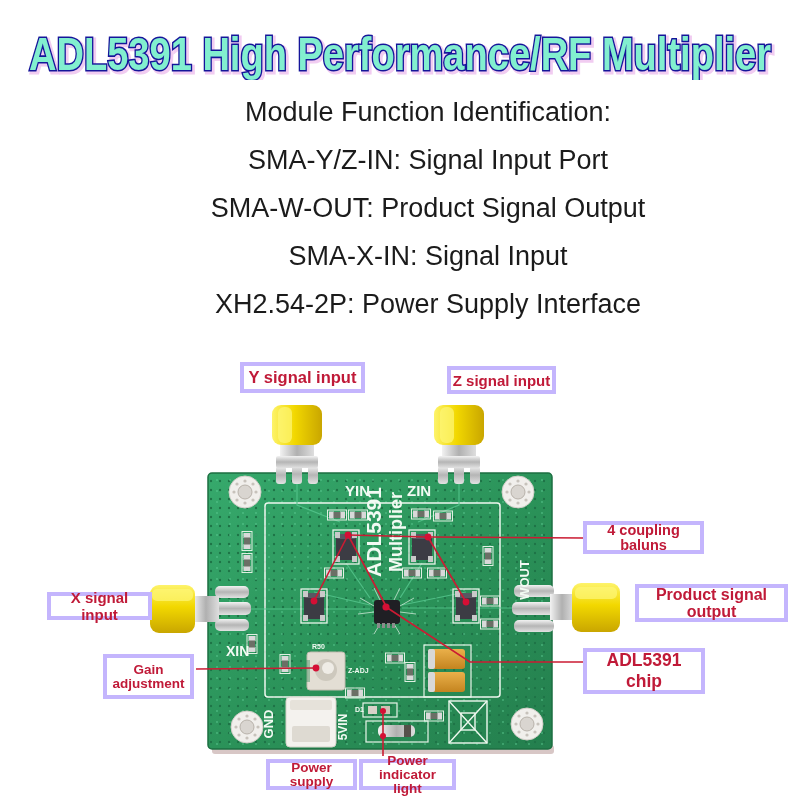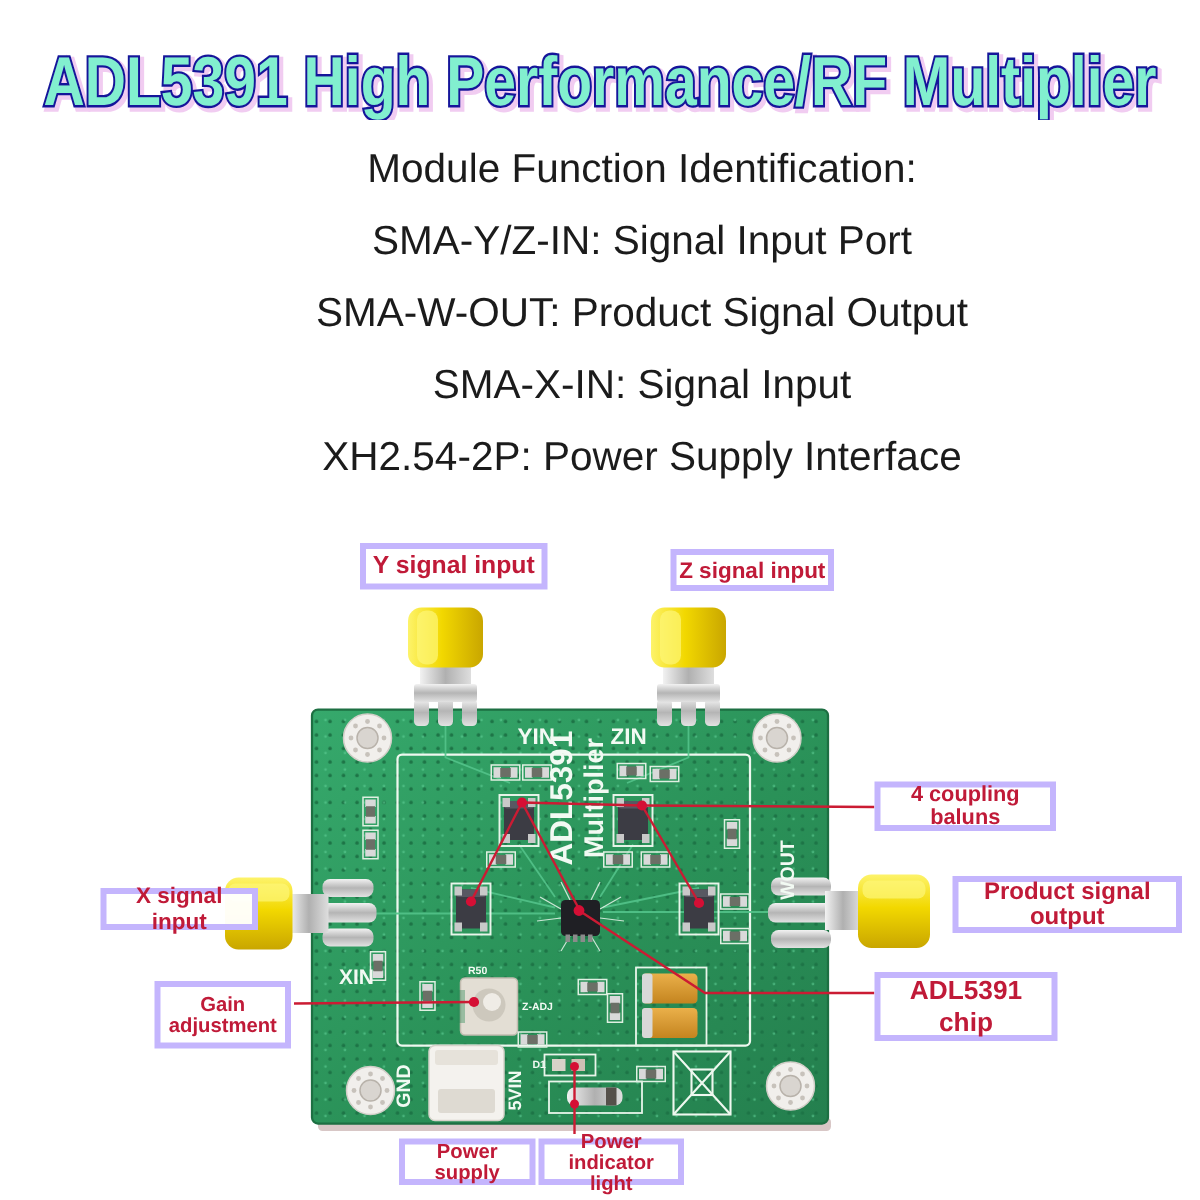--- a/index.html
+++ b/index.html
@@ -12,21 +12,21 @@
   #desc div{white-space:nowrap;}
   
   #board-svg{position:absolute;left:0;top:340px;width:800px;height:460px;}
   
   .callout{position:absolute;box-sizing:border-box;border:4px solid #c4b5fd;
            background:rgba(255,255,255,0.96);color:#c01a38;font-weight:bold;
            display:flex;align-items:center;justify-content:center;text-align:center;
            font-family:"Liberation Sans",sans-serif;}
   #lbl-y       {left:240px;top:362px;width:125px;height:31px;font-size:16.5px;}
   #lbl-z       {left:418px;top:366px;width:109px;height:28px;font-size:15px;margin-left:29px;}
-  #lbl-x       {left:47px; top:592px;width:105px;height:28px;font-size:15px;margin-left:20px;}
+  #lbl-x       {left:47px; top:592px;width:105px;height:28px;font-size:15px;}
   #lbl-product {left:635px;top:584px;width:153px;height:38px;font-size:16px;line-height:17px;padding:0 14px;}
   #lbl-baluns  {left:583px;top:521px;width:121px;height:33px;font-size:14.5px;line-height:15px;padding:0 18px;}
   #lbl-chip    {left:583px;top:648px;width:122px;height:46px;font-size:17.5px;}
   #lbl-gain    {left:103px;top:654px;width:91px;height:45px;font-size:13.5px;line-height:14px;padding:0 14px;}
   #lbl-psupply {left:266px;top:759px;width:91px;height:31px;font-size:13.5px;line-height:14px;padding:0 10px;}
   #lbl-pled    {left:359px;top:759px;width:97px;height:31px;font-size:13.5px;line-height:14px;padding:0 6px;}
 </style>
 </head>
 <body>
 

